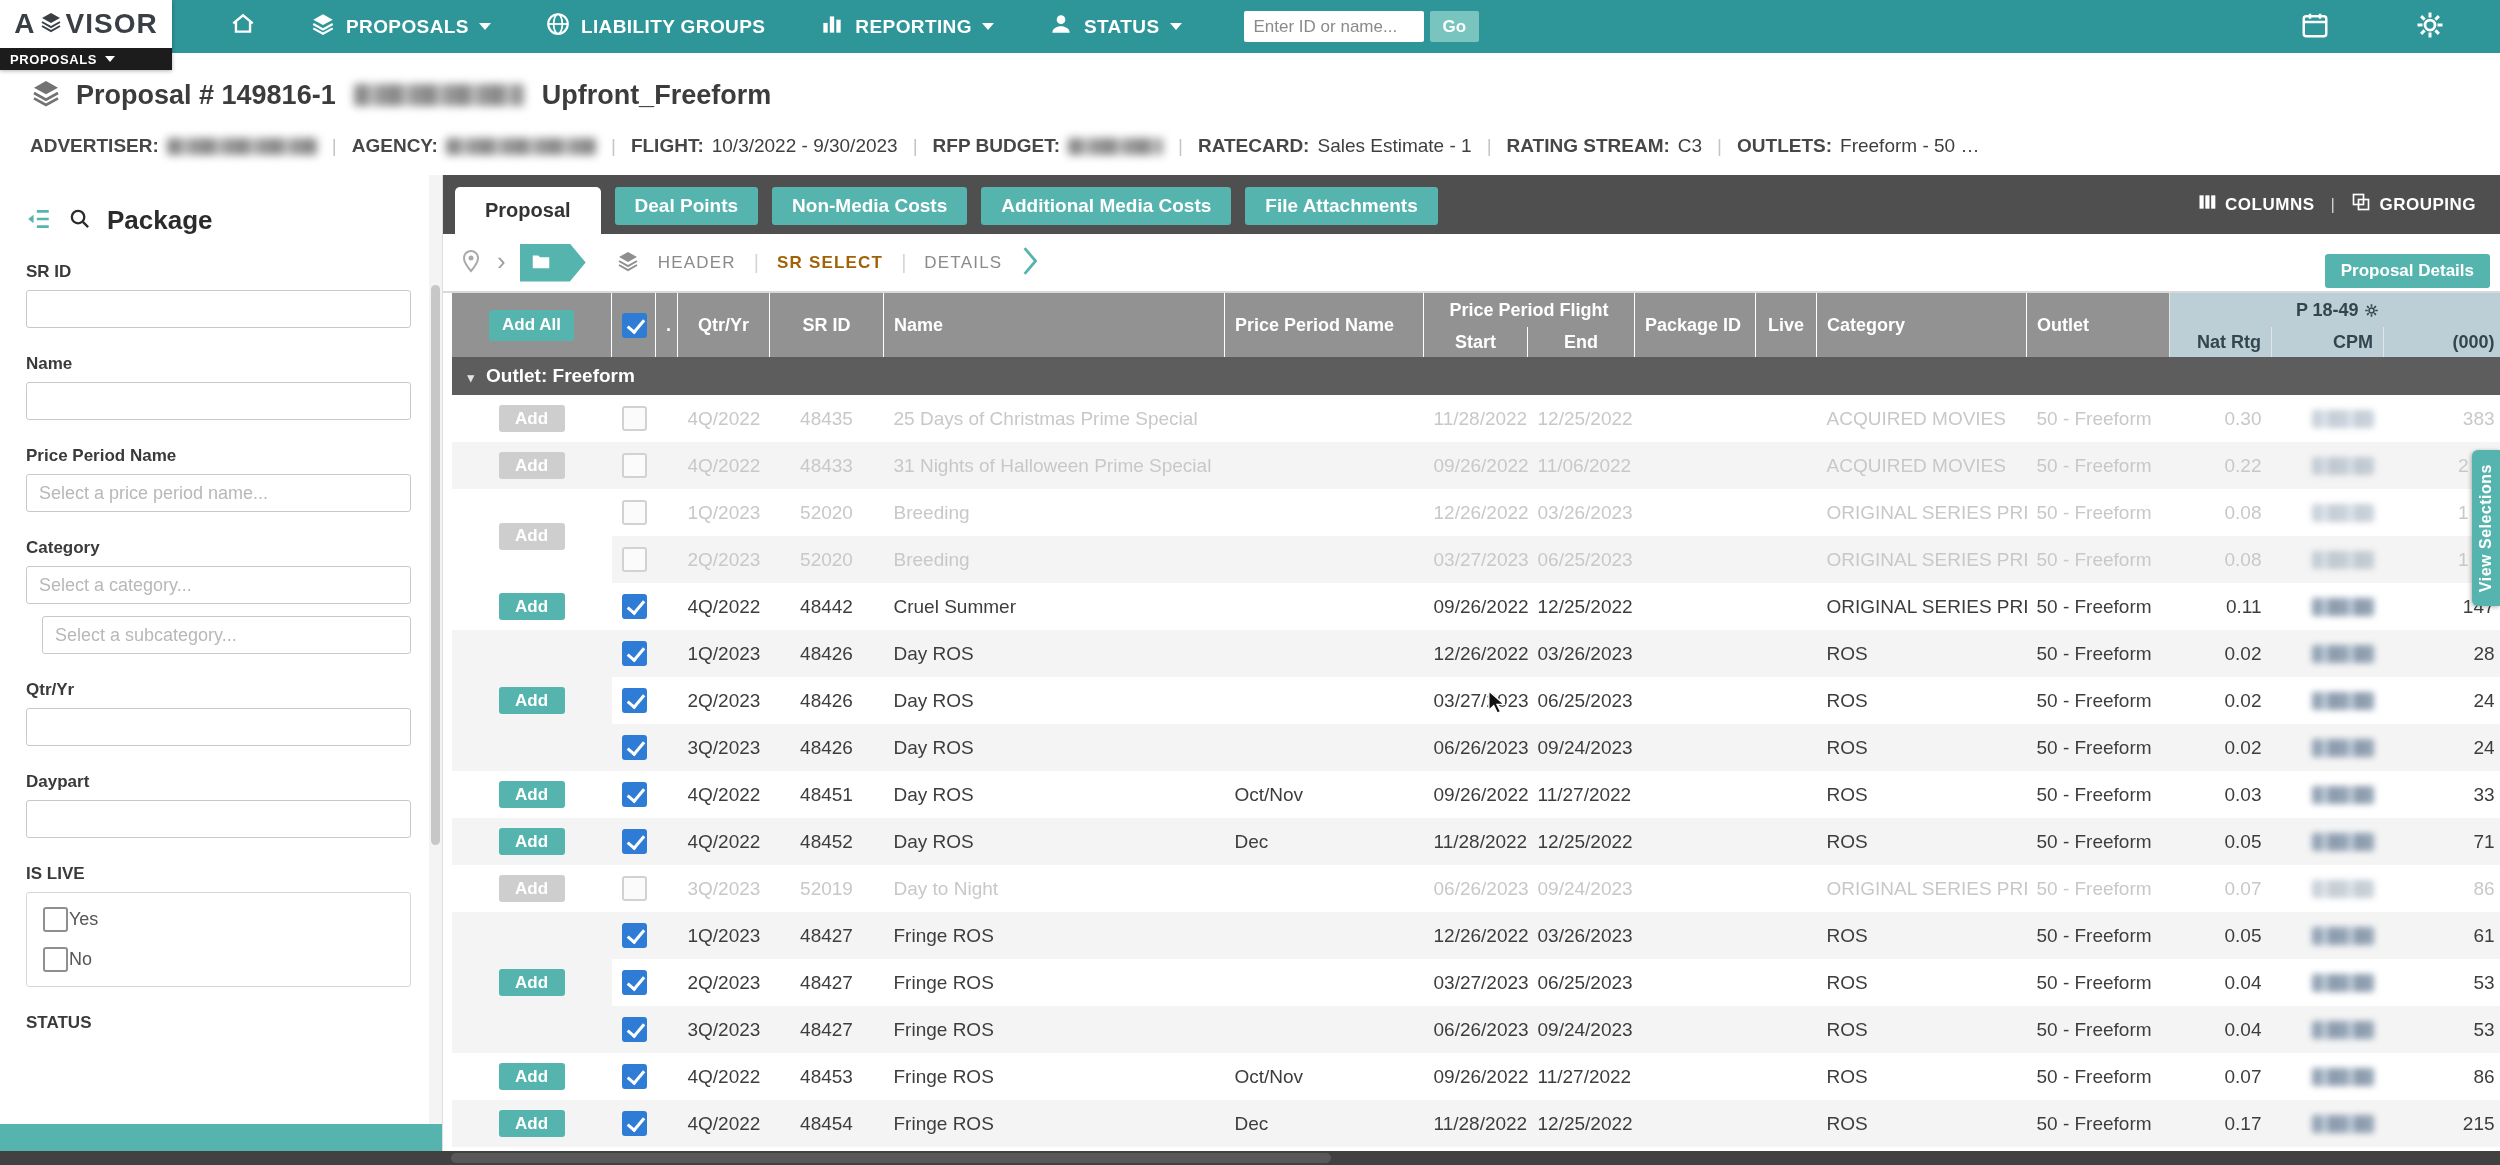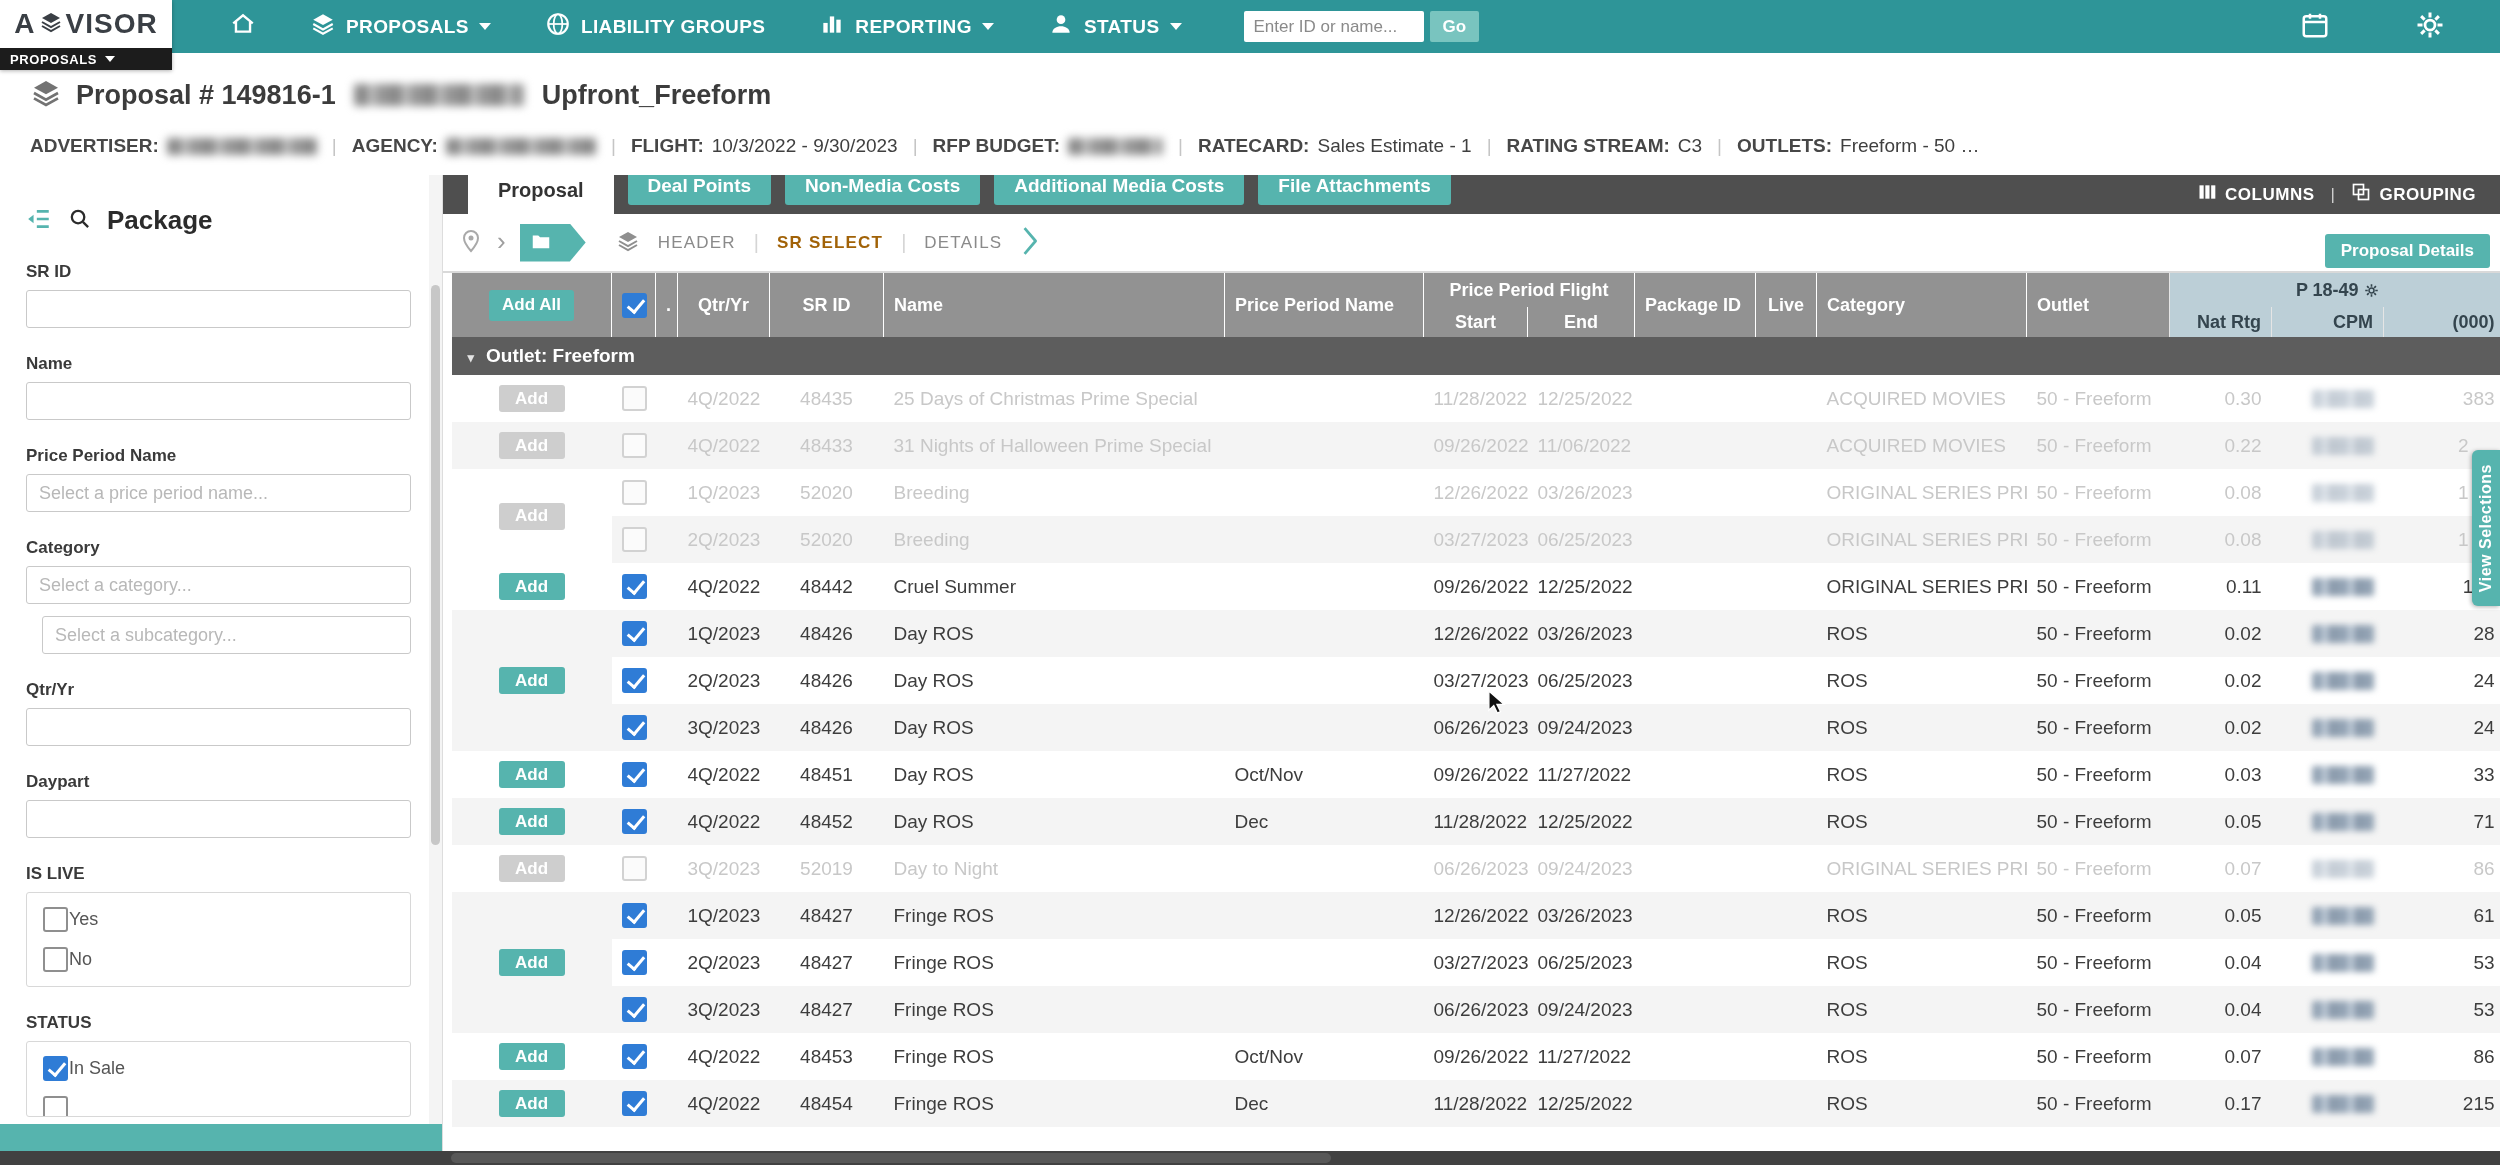--- a/index.html
+++ b/index.html
@@ -63,21 +63,21 @@
   .check-panel.clip{ height:76px; overflow:hidden; }
   .cb-row{ display:flex; align-items:center; gap:1px; font-size:18px; color:#555; cursor:pointer; }
   .cb{ width:25px; height:25px; border:2px solid #8f8f8f; border-radius:3px; background:#fff; display:inline-block; position:relative; flex:none; vertical-align:middle; }
   .cb.on{ background:var(--check-blue); border-color:var(--check-blue); }
   .cb.on::after{ content:""; position:absolute; left:7px; top:1px; width:7px; height:14px; border:solid #fff; border-width:0 3px 3px 0; transform:rotate(40deg); }
   .cb.dis{ border-color:#d2d2d2; background:#fbfbfb; }
   .sidebar-footer{ position:absolute; left:0; right:0; bottom:0; height:27px; background:var(--button-teal); }
 
   
   .main{ flex:1; position:relative; overflow:hidden; background:#fff; }
-  .tabbar{ height:39px; background:var(--tabbar-gray); display:flex; align-items:flex-end; padding-left:25px; position:relative; }
+  .tabbar{ height:59px; background:var(--tabbar-gray); display:flex; align-items:flex-end; padding-left:12px; position:relative; }
   .tab-active{ height:47px; background:#fff; border-radius:5px 5px 0 0; padding:0 30px; display:flex; align-items:center; font-size:20px; font-weight:bold; color:#333; cursor:pointer; }
   .tab-btn{ height:38px; margin:0 0 9px 14px; background:var(--button-teal); border-radius:3px; padding:0 20px; display:flex; align-items:center; font-size:19px; font-weight:bold; color:#fff; cursor:pointer; white-space:nowrap; }
   .tab-tools{ position:absolute; right:24px; top:0; height:100%; display:flex; align-items:center; gap:16px; color:#fff; font-size:17px; font-weight:bold; letter-spacing:.5px; }
   .tool{ display:flex; align-items:center; gap:8px; cursor:pointer; }
   .tool svg{ width:20px; height:20px; }
   .tool-sep{ color:#cfcfcf; font-weight:normal; }
 
   .crumbbar{ height:59px; background:#fff; border-bottom:2px solid #d9d9d9; display:flex; align-items:center; padding-left:16px; gap:14px; position:relative; }
   .crumb-pin svg{ width:24px; height:24px; color:#a9a9a9; }
   .crumb-chev{ color:#9f9f9f; font-size:26px; line-height:1; margin-top:-4px; }
@@ -291,29 +291,20 @@
           <span class="cb"></span>
           <span>Yes</span>
         </div>
         <div class="cb-row">
           <span class="cb"></span>
           <span>No</span>
         </div>
       </div>
 
       <div class="f-label">STATUS</div>
-      <div class="check-panel clip">
-        <div class="cb-row">
-          <span class="cb on"></span>
-          <span>In Sale</span>
-        </div>
-        <div class="cb-row">
-          <span class="cb"></span>
-        </div>
-      </div>
 
       <div class="v-scroll">
           <div class="v-thumb"></div>
         </div>
       <div class="sidebar-footer"></div>
     </aside>
 
     <div class="main">
 
       <div class="tabbar">

